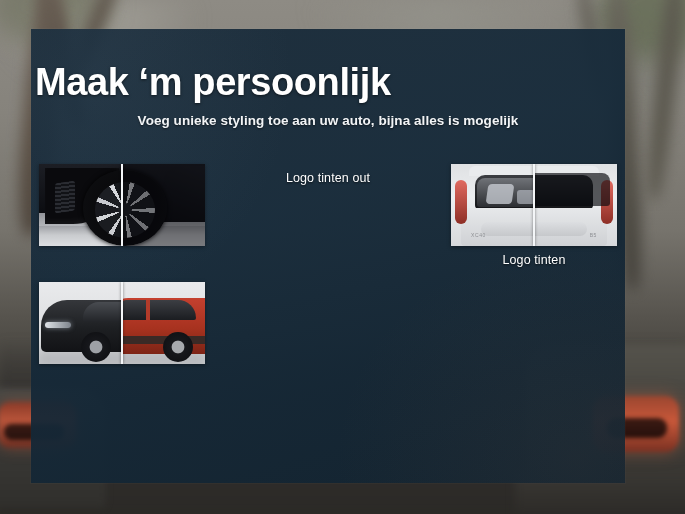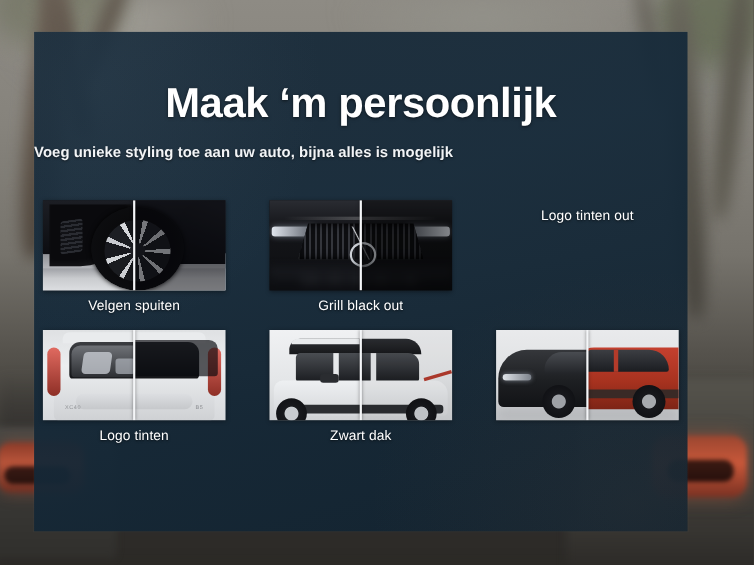--- a/index.html
+++ b/index.html
@@ -102,27 +102,27 @@
   }
   #panel:after{
     content:"";position:absolute;right:-60px;bottom:-70px;width:360px;height:320px;
     background:radial-gradient(ellipse at 70% 70%, rgba(120,90,70,.10), transparent 68%);
     pointer-events:none;
   }
 
   .panel-inner{position:relative;z-index:2;}
 
   h1#title{
-    margin:16px;padding-top:30px;
-    text-align:center;color:#ffffff;
+    margin:4px;padding-top:30px;
+    color:#ffffff;
     font-size:38px;line-height:1.05;font-weight:700;letter-spacing:-0.4px;
     text-shadow:0 1px 3px rgba(0,0,0,.55);
   }
   p#subtitle{
-    margin:10px 0 0;text-align:left;color:#f2f4f6;
+    margin:10px 0 0;text-align:center;color:#f2f4f6;
     font-size:13.5px;font-weight:600;letter-spacing:.05px;
     text-shadow:0 1px 2px rgba(0,0,0,.55);
   }
 
   .grid{
     margin:36px auto 0;width:568px;
     display:grid;grid-template-columns:repeat(3,166px);
     column-gap:40px;row-gap:15px;justify-content:center;
   }
   .card{display:block;}
@@ -282,37 +282,22 @@
         <div class="body"></div>
         <div class="arch"></div>
         <div class="vent"></div>
         <div class="rear"></div>
         <div class="road"></div>
         <div class="tyre"></div>
         <div class="rim"></div>
         <div class="dark-half"></div>
         <div class="split"></div>
       </div>
-      <div class="cap">Velgen spuiten</div>
     </div>
 
-    <div class="card">
-      <div class="thumb t-grill">
-        <div class="hood"></div>
-        <div class="lamp l"></div>
-        <div class="lamp r"></div>
-        <div class="mesh"></div>
-        <div class="iron"></div>
-        <div class="logo"></div>
-        <div class="bumper"></div>
-        <div class="dark-half"></div>
-        <div class="split"></div>
-      </div>
-      <div class="cap">Grill black out</div>
-    </div>
 
     <div class="card">
       <div class="cap">Logo tinten out</div>
     </div>
 
     <div class="card">
       <div class="thumb t-tint">
         <div class="roof"></div>
         <div class="win"></div>
         <div class="winL"></div>
@@ -323,38 +308,20 @@
         <div class="lamp l"></div>
         <div class="lamp r"></div>
         <div class="txt l">XC40</div>
         <div class="txt r">B5</div>
         <div class="dark-half"></div>
         <div class="split"></div>
       </div>
       <div class="cap">Logo tinten</div>
     </div>
 
-    <div class="card">
-      <div class="thumb t-roof">
-        <div class="roofblk"></div>
-        <div class="roofwhite"></div>
-        <div class="glasses"></div>
-        <div class="pillar p1"></div>
-        <div class="pillar p2"></div>
-        <div class="body"></div>
-        <div class="mirror"></div>
-        <div class="sill"></div>
-        <div class="stripe"></div>
-        <div class="wheel w1"></div>
-        <div class="wheel w2"></div>
-        <div class="dark-half"></div>
-        <div class="split"></div>
-      </div>
-      <div class="cap">Zwart dak</div>
-    </div>
 
     <div class="card">
       <div class="thumb t-wrap">
         <div class="ground"></div>
         <div class="half-l">
           <div class="carL"></div>
           <div class="glassL"></div>
           <div class="hlL"></div>
           <div class="whL"></div>
         </div>

